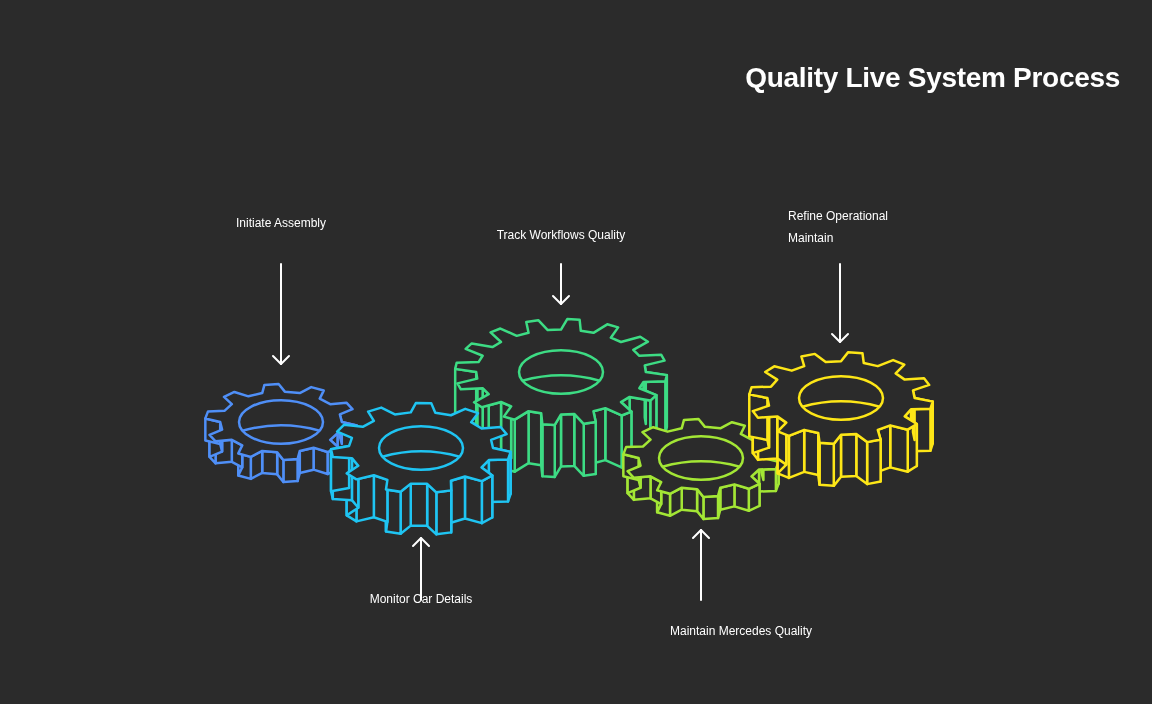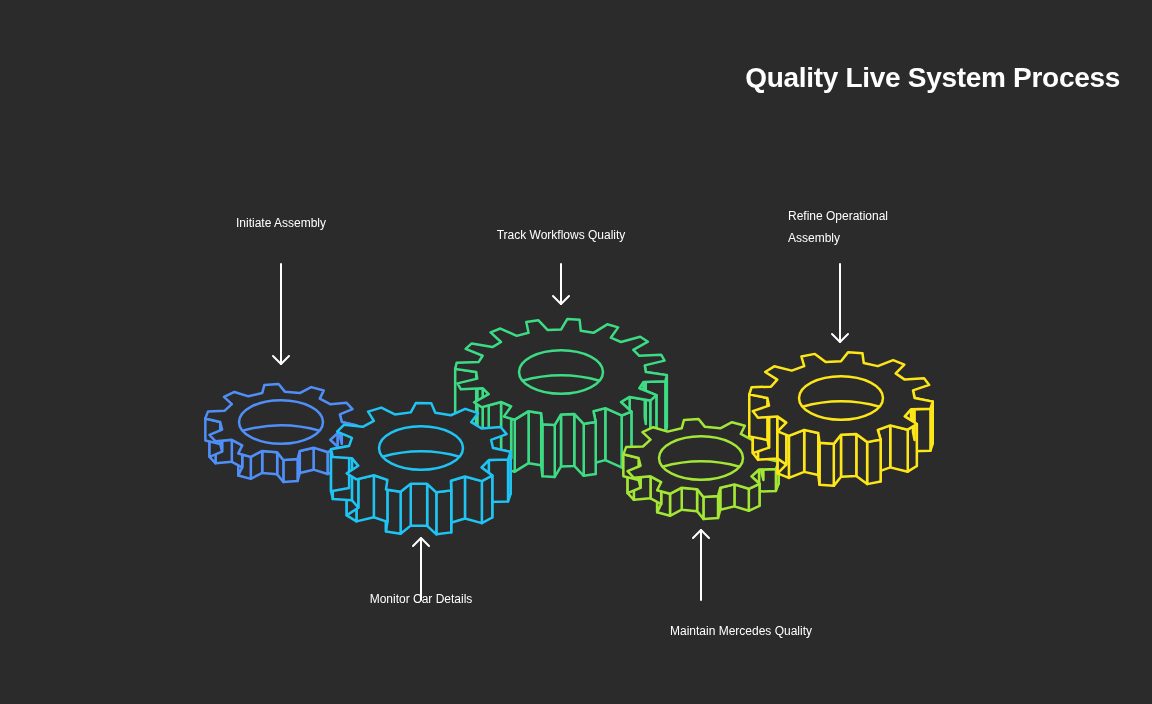--- a/index.html
+++ b/index.html
@@ -23,21 +23,21 @@
 </style>
 </head>
 <body>
 
 <div class="title">Quality Live System Process</div>
 
 <div class="label" style="left:281px; top:212px;">Initiate Assembly</div>
 <div class="label" style="left:561px; top:224px;">Track Workflows Quality</div>
 <div class="label" style="left:838px; top:205px;">
   <div>Refine Operational</div>
-  <div>Assembly</div>
+  <div>Maintain</div>
 </div>
 <div class="label" style="left:421px; top:588px;">Monitor Car Details</div>
 <div class="label" style="left:741px; top:620px;">Maintain Mercedes Quality</div>
 
 <svg id="diagram" width="1152" height="704">
   <g id="arrows" stroke="#ffffff" stroke-width="2" fill="none" stroke-linecap="round" stroke-linejoin="round">
     <g>
       <line x1="281" y1="264" x2="281" y2="364"></line>
         <polyline points="273,356 281,364 289,356"></polyline>
     </g>

